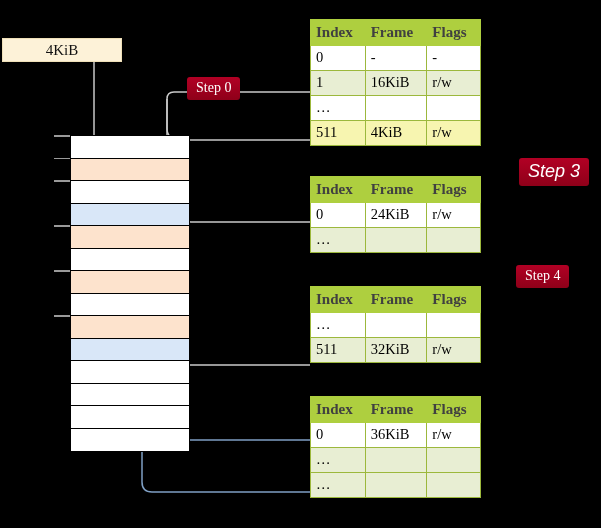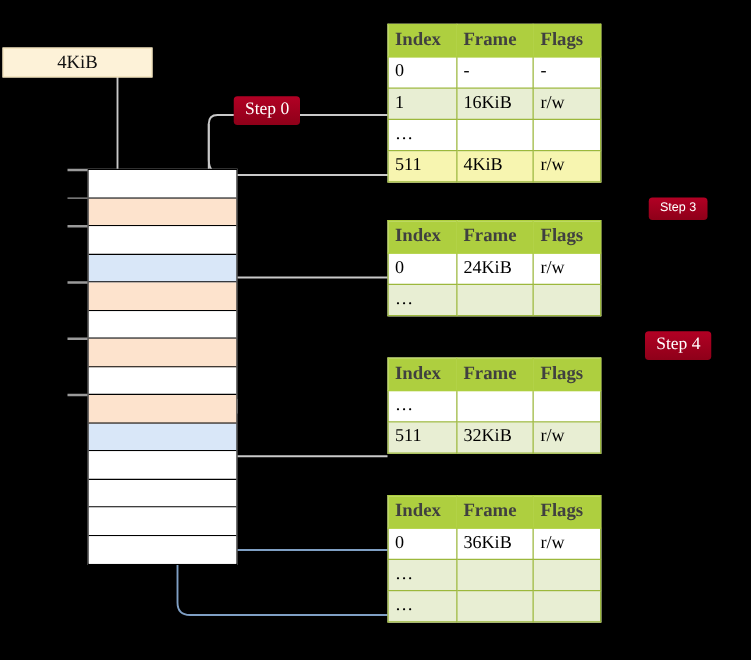--- a/index.html
+++ b/index.html
@@ -26,21 +26,21 @@
     background:#b00020;
     background:linear-gradient(#b20024,#8e0019);
     color:#fff;
     font-size:14px;
     padding:3px 9px 4px 9px;
     border-radius:3px;
     white-space:nowrap;
     box-shadow:0 1px 0 rgba(0,0,0,.5);
     font-family:"Liberation Serif", serif;
   }
-  .badge.sans{font-family:"Liberation Sans", sans-serif;font-size:10px;}
+  .badge.sans{font-family:"Liberation Sans", sans-serif;font-size:18px;font-style:italic;}
 
   
   .mem{
     position:absolute;
     left:70px;top:135px;width:120px;
     border:1.5px solid #000;
     box-sizing:border-box;
     background:#fff;
   }
   .mem .cell{

